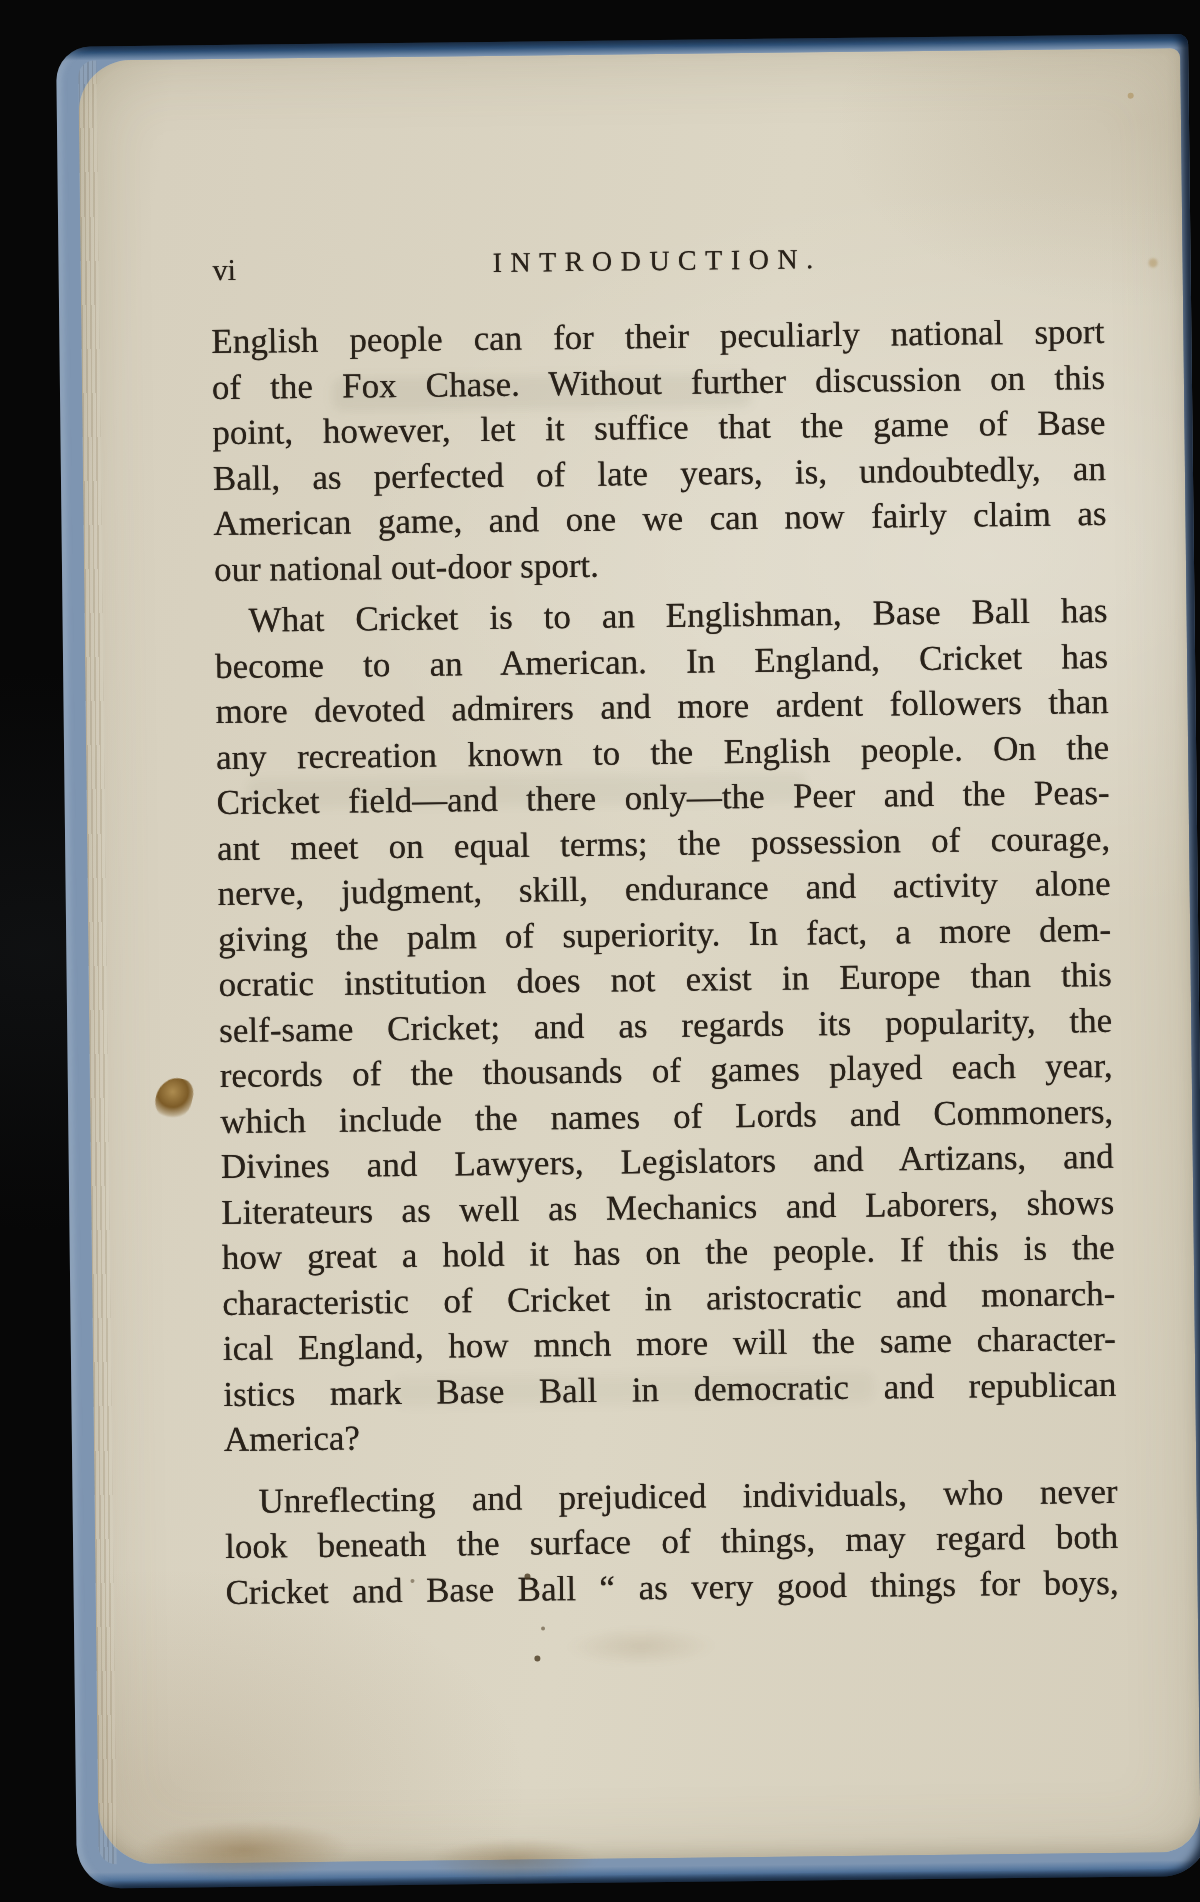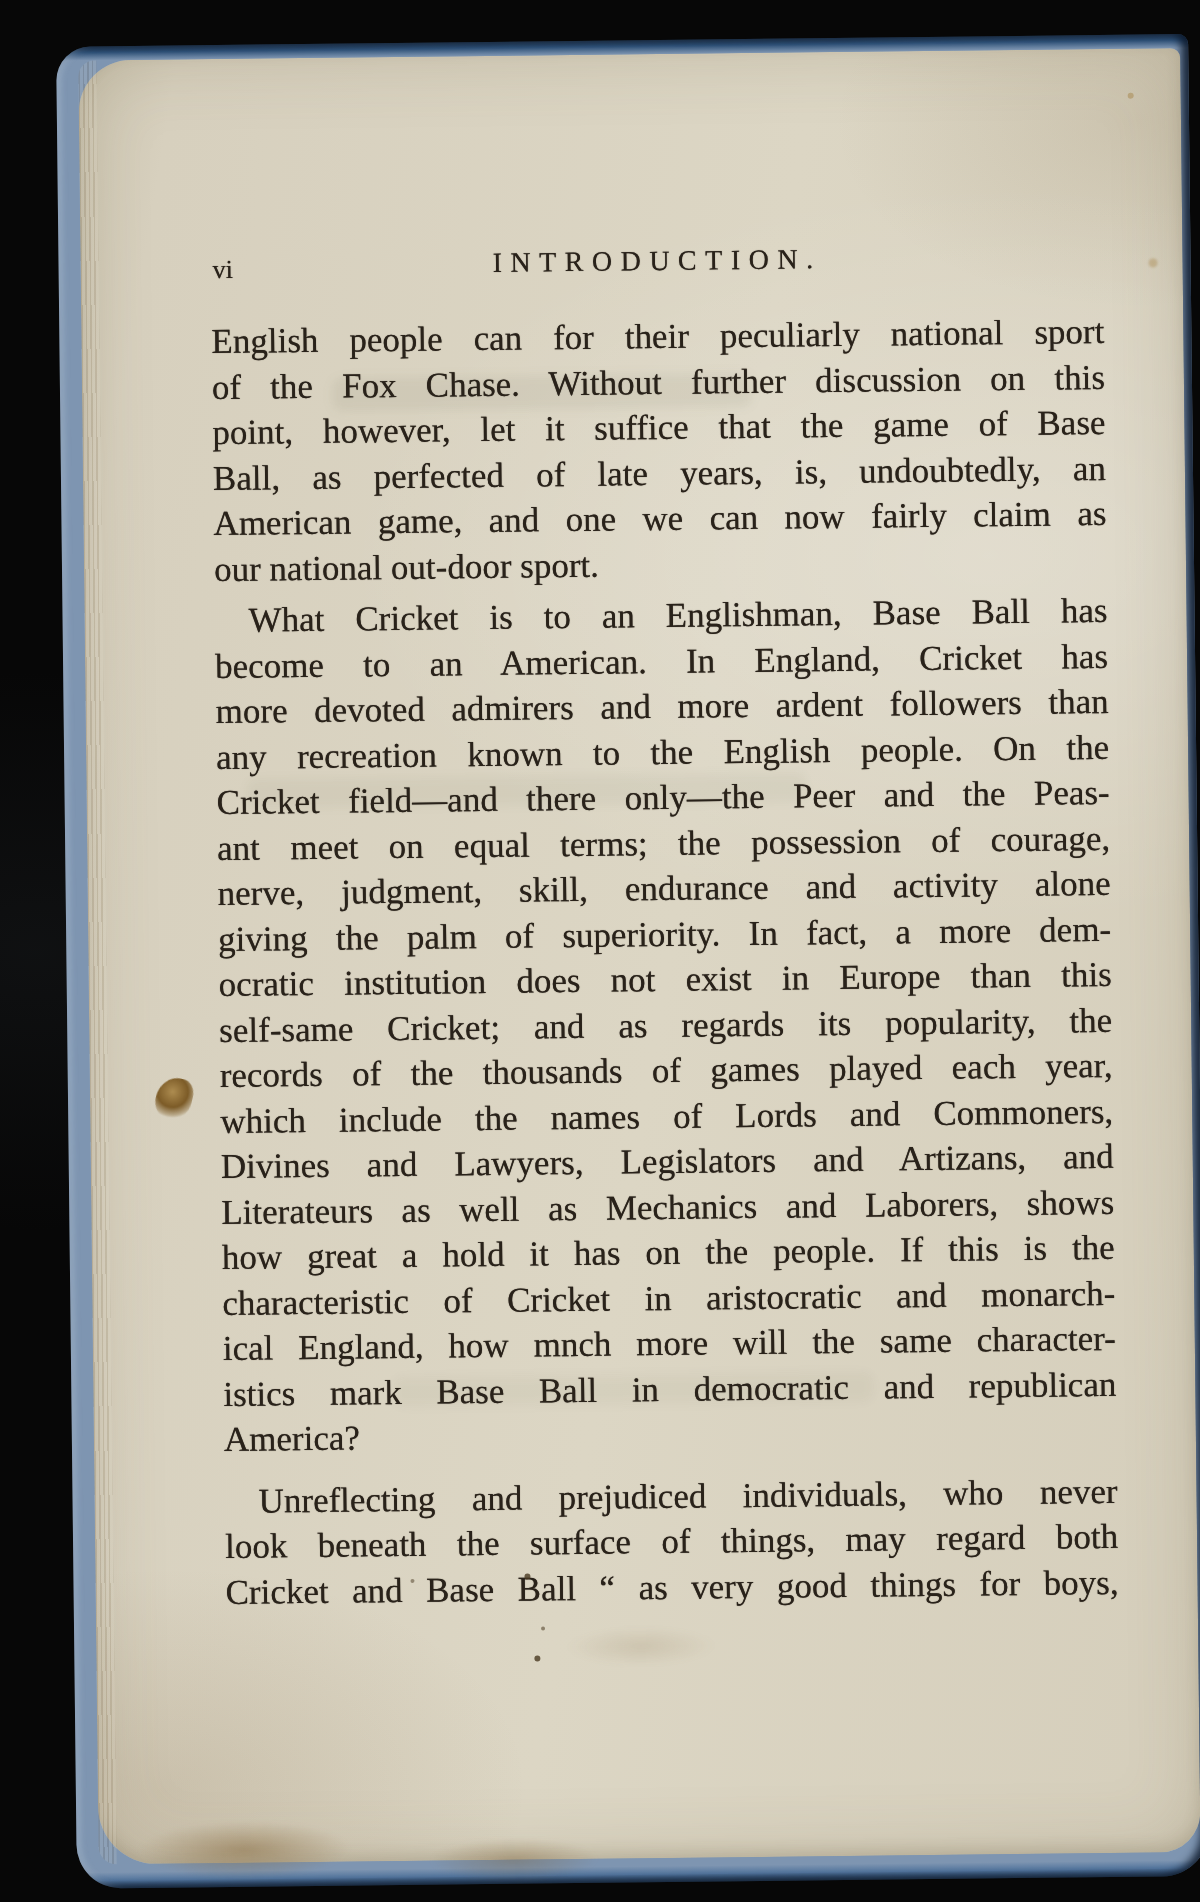--- a/index.html
+++ b/index.html
@@ -52,21 +52,21 @@
   }
   
   .textblock{
     position:absolute;left:130px;top:188px;width:893px;
     color:var(--ink);
     text-shadow:0 0 .8px rgba(41,34,26,.85);
   }
   .header-row{position:relative;height:44px;margin-bottom:28px;}
   .folio{
     position:absolute;left:2px;top:6px;
-    font-size:26px;line-height:34px;
+    font-size:30px;line-height:34px;
   }
   .running{
     position:absolute;left:50%;top:2px;transform:translateX(-50%);
     font-size:28px;letter-spacing:8.5px;line-height:34px;white-space:nowrap;
   }
   .para{margin:0;}
   .para + .para{margin-top:6px;}
   .para:last-child{margin-top:16px;}
   .line{
     font-size:35px;line-height:45.5px;

